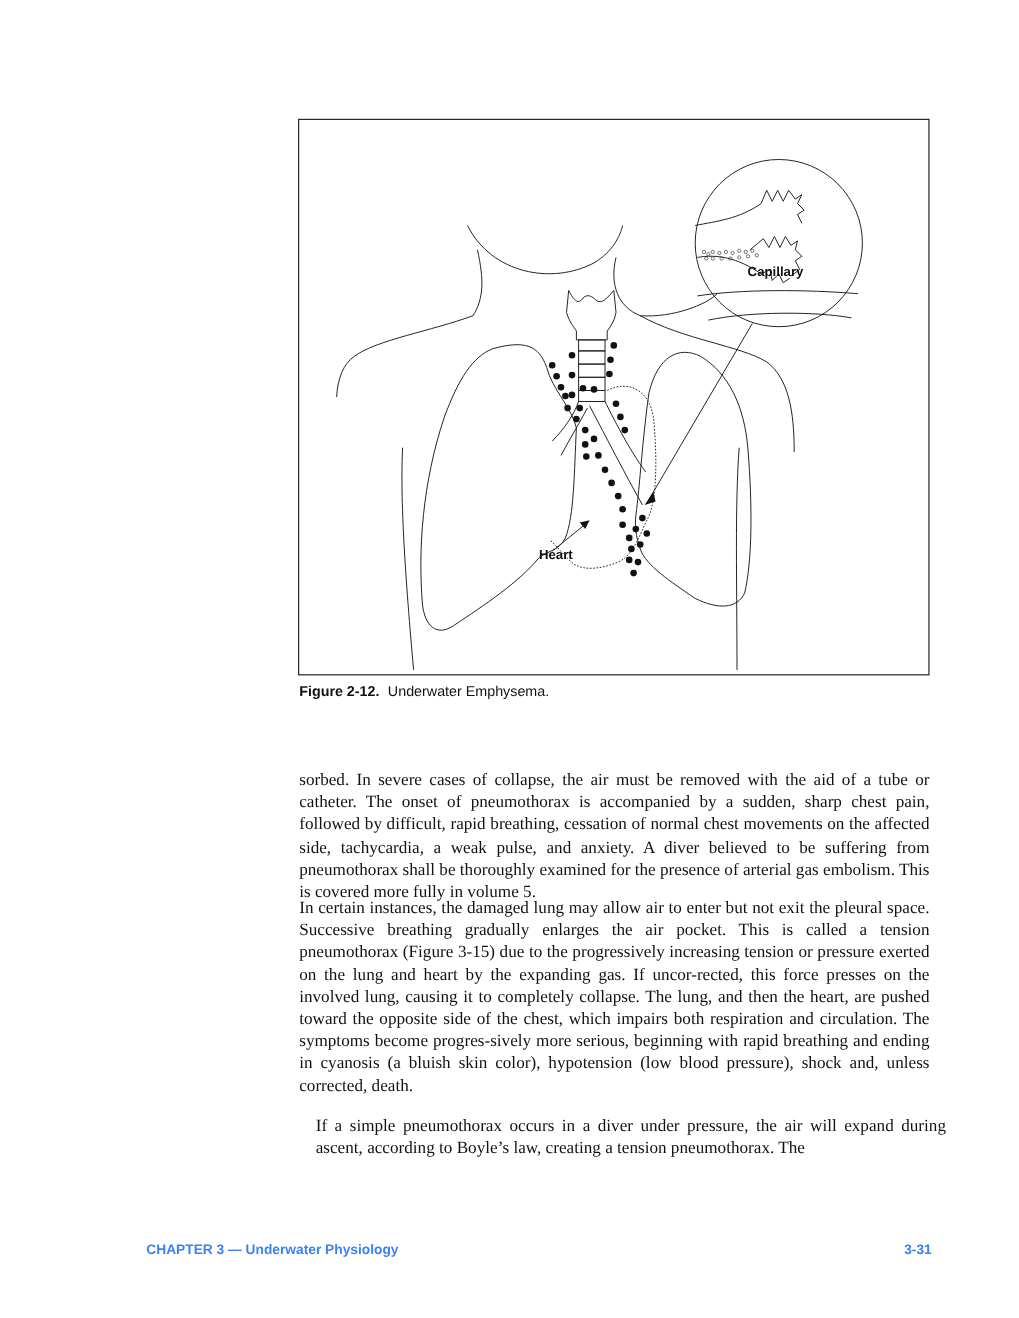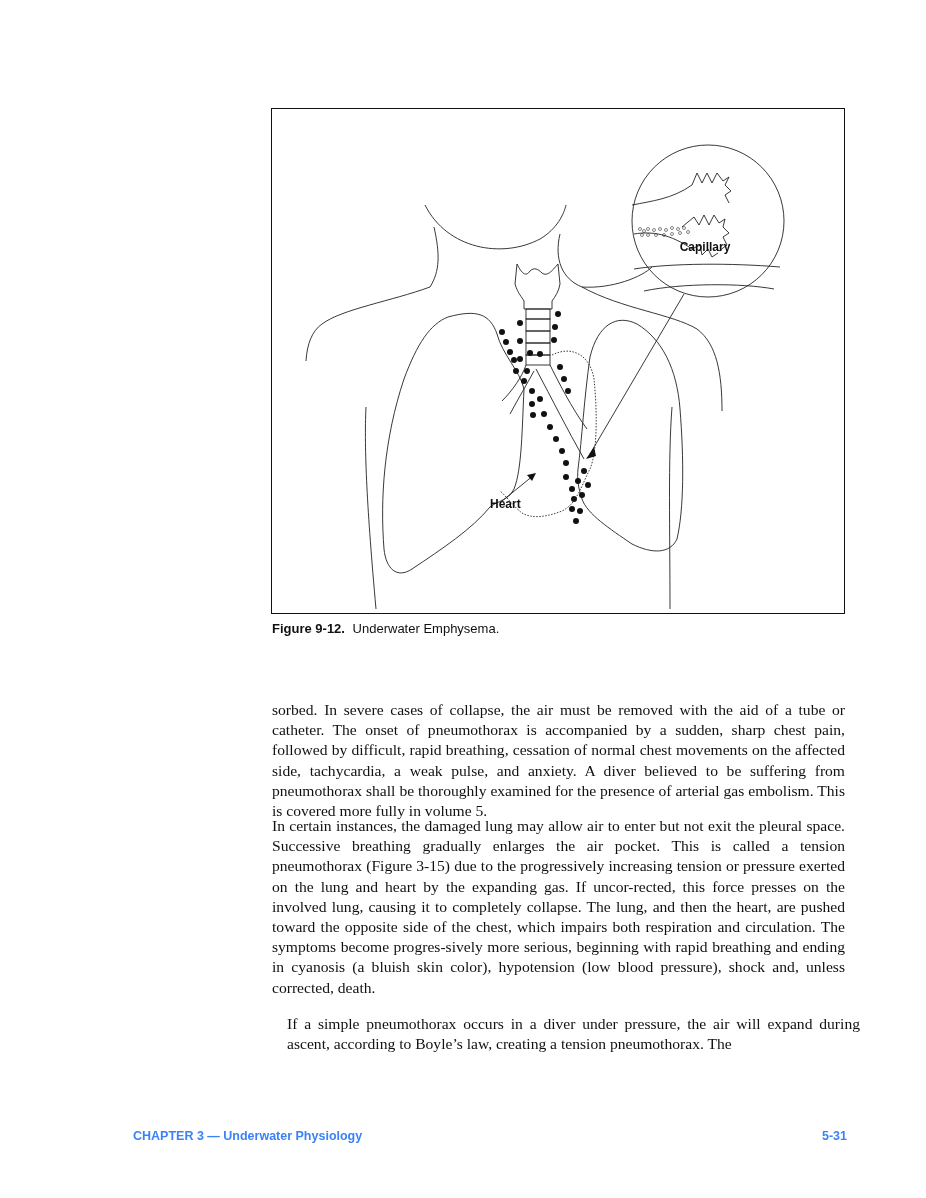--- a/index.html
+++ b/index.html
@@ -139,24 +139,24 @@
         <circle cx="300" cy="400" r="3"></circle>
         <circle cx="308" cy="402" r="3"></circle>
       <circle cx="304" cy="412" r="3"></circle>
     </g>
     <text class="fig-label" x="433" y="142" font-weight="bold" text-anchor="middle">Capillary</text>
     <text class="fig-label" x="218" y="399" font-weight="bold">Heart</text>
   </svg>
 </div>
 
 <div class="caption">
-  <span class="num">Figure 9-12.</span>
+  <span class="num">Figure 2-12.</span>
   <span>Underwater Emphysema.</span>
 </div>
 
 <p class="body-text p1">sorbed. In severe cases of collapse, the air must be removed with the aid of a tube or catheter. The onset of pneumothorax is accompanied by a sudden, sharp chest pain, followed by difficult, rapid breathing, cessation of normal chest movements on the affected side, tachycardia, a weak pulse, and anxiety. A diver believed to be suffering from pneumothorax shall be thoroughly examined for the presence of arterial gas embolism. This is covered more fully in volume 5.</p>
 <p class="body-text p2">In certain instances, the damaged lung may allow air to enter but not exit the pleural space. Successive breathing gradually enlarges the air pocket. This is called a tension pneumothorax (Figure 3-15) due to the progressively increasing tension or pressure exerted on the lung and heart by the expanding gas. If uncor-rected, this force presses on the involved lung, causing it to completely collapse. The lung, and then the heart, are pushed toward the opposite side of the chest, which impairs both respiration and circulation. The symptoms become progres-sively more serious, beginning with rapid breathing and ending in cyanosis (a bluish skin color), hypotension (low blood pressure), shock and, unless corrected, death.</p>
 <p class="body-text p3">If a simple pneumothorax occurs in a diver under pressure, the air will expand during ascent, according to Boyle’s law, creating a tension pneumothorax. The</p>
 
 <div class="footer">
   <span>CHAPTER 3 — Underwater Physiology</span>
-  <span>5-31</span>
+  <span>3-31</span>
 </div>
 
 </body></html>

